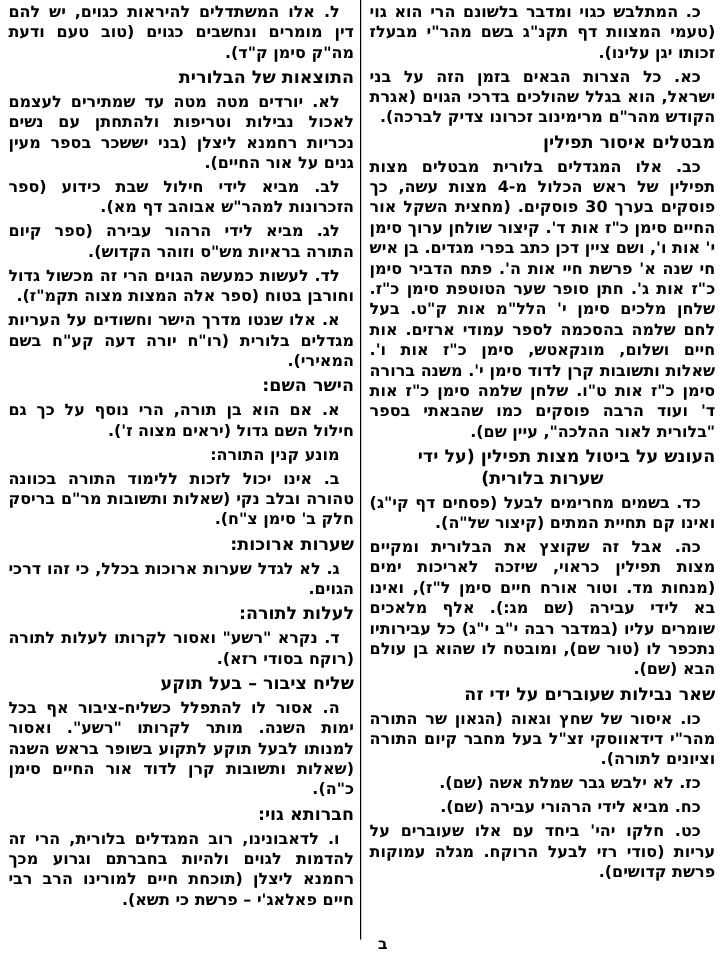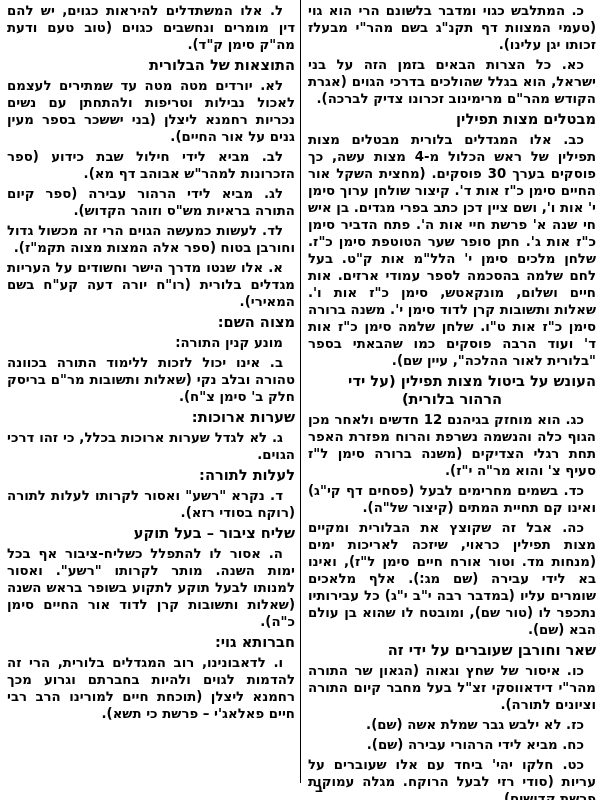--- a/index.html
+++ b/index.html
@@ -70,41 +70,41 @@
   }
 </style>
 </head>
 <body>
 
 <div class="page">
   <div class="columns">
     <div class="col">
         <p class="para">כ. המתלבש כגוי ומדבר בלשונם הרי הוא גוי (טעמי המצוות דף תקנ"ג בשם מהר"י מבעלז זכותו יגן עלינו).</p>
         <p class="para">כא. כל הצרות הבאים בזמן הזה על בני ישראל, הוא בגלל שהולכים בדרכי הגוים (אגרת הקודש מהר"ם מרימינוב זכרונו צדיק לברכה).</p>
-        <h2 class="heading"><span class="hu">מבטלים מצות תפילין</span></h2>
+        <h2 class="heading"><span class="hu">מבטלים איסור תפילין</span></h2>
         <p class="para">כב. אלו המגדלים בלורית מבטלים מצות תפילין של ראש הכלול מ-4 מצות עשה, כך פוסקים בערך 30 פוסקים. (מחצית השקל אור החיים סימן כ"ז אות ד'. קיצור שולחן ערוך סימן י' אות ו', ושם ציין דכן כתב בפרי מגדים. בן איש חי שנה א' פרשת חיי אות ה'. פתח הדביר סימן כ"ז אות ג'. חתן סופר שער הטוטפת סימן כ"ז. שלחן מלכים סימן י' הלל"מ אות ק"ט. בעל לחם שלמה בהסכמה לספר עמודי ארזים. אות חיים ושלום, מונקאטש, סימן כ"ז אות ו'. שאלות ותשובות קרן לדוד סימן י'. משנה ברורה סימן כ"ז אות ט"ו. שלחן שלמה סימן כ"ז אות ד' ועוד הרבה פוסקים כמו שהבאתי בספר "בלורית לאור ההלכה", עיין שם).</p>
-        <h2 class="heading"><span class="hu">העונש על ביטול מצות תפילין</span> <span class="hs">(על ידי</span><span class="hs2">הרהור בלורית)</span></h2>
-        <p class="para">כג. הוא מוחזק בגיהנם 12 חדשים ולאחר מכן הגוף כלה והנשמה נשרפת והרוח מפזרת האפר תחת רגלי הצדיקים (משנה ברורה סימן ל"ז סעיף צ' והוא מר"ה י"ז).</p>
+        <h2 class="heading"><span class="hu">העונש על ביטול מצות תפילין</span> <span class="hs">(על ידי</span><span class="hs2">שערות בלורית)</span></h2>
         <p class="para">כד. בשמים מחרימים לבעל (פסחים דף קי"ג) ואינו קם תחיית המתים (קיצור של"ה).</p>
         <p class="para">כה. אבל זה שקוצץ את הבלורית ומקיים מצות תפילין כראוי, שיזכה לאריכות ימים (מנחות מד. וטור אורח חיים סימן ל"ז), ואינו בא לידי עבירה (שם מג:). אלף מלאכים שומרים עליו (במדבר רבה י"ב י"ג) כל עבירותיו נתכפר לו (טור שם), ומובטח לו שהוא בן עולם הבא (שם).</p>
-        <h2 class="heading"><span class="hu">שאר וחורבן שעוברים על ידי זה</span></h2>
+        <h2 class="heading"><span class="hu">שאר נבילות שעוברים על ידי זה</span></h2>
         <p class="para">כו. איסור של שחץ וגאוה (הגאון שר התורה מהר"י דידאווסקי זצ"ל בעל מחבר קיום התורה וציונים לתורה).</p>
         <p class="para">כז. לא ילבש גבר שמלת אשה (שם).</p>
         <p class="para">כח. מביא לידי הרהורי עבירה (שם).</p>
         <p class="para">כט. חלקו יהי' ביחד עם אלו שעוברים על עריות (סודי רזי לבעל הרוקח. מגלה עמוקות פרשת קדושים).</p>
       </div>
     <div class="col">
         <p class="para">ל. אלו המשתדלים להיראות כגוים, יש להם דין מומרים ונחשבים כגוים (טוב טעם ודעת מה"ק סימן ק"ד).</p>
         <h2 class="heading"><span class="hu">התוצאות של הבלורית</span></h2>
         <p class="para">לא. יורדים מטה מטה עד שמתירים לעצמם לאכול נבילות וטריפות ולהתחתן עם נשים נכריות רחמנא ליצלן (בני יששכר בספר מעין גנים על אור החיים).</p>
         <p class="para">לב. מביא לידי חילול שבת כידוע (ספר הזכרונות למהר"ש אבוהב דף מא).</p>
         <p class="para">לג. מביא לידי הרהור עבירה (ספר קיום התורה בראיות מש"ס וזוהר הקדוש).</p>
         <p class="para">לד. לעשות כמעשה הגוים הרי זה מכשול גדול וחורבן בטוח (ספר אלה המצות מצוה תקמ"ז).</p>
         <p class="para">א. אלו שנטו מדרך הישר וחשודים על העריות מגדלים בלורית (רו"ח יורה דעה קע"ח בשם המאירי).</p>
-        <h2 class="heading"><span class="hu">מצוה השם:</span></h2>
+        <h2 class="heading"><span class="hu">הישר השם:</span></h2>
+        <p class="para">א. אם הוא בן תורה, הרי נוסף על כך גם חילול השם גדול (יראים מצוה ז').</p>
         <p class="para label">מונע קנין התורה:</p>
         <p class="para">ב. אינו יכול לזכות ללימוד התורה בכוונה טהורה ובלב נקי (שאלות ותשובות מר"ם בריסק חלק ב' סימן צ"ח).</p>
         <h2 class="heading"><span class="hu">שערות ארוכות:</span></h2>
         <p class="para">ג. לא לגדל שערות ארוכות בכלל, כי זהו דרכי הגוים.</p>
         <h2 class="heading"><span class="hu">לעלות לתורה:</span></h2>
         <p class="para">ד. נקרא "רשע" ואסור לקרותו לעלות לתורה (רוקח בסודי רזא).</p>
         <h2 class="heading"><span class="hu">שליח ציבור – בעל תוקע</span></h2>
         <p class="para">ה. אסור לו להתפלל כשליח-ציבור אף בכל ימות השנה. מותר לקרותו "רשע". ואסור למנותו לבעל תוקע לתקוע בשופר בראש השנה (שאלות ותשובות קרן לדוד אור החיים סימן כ"ה).</p>
         <h2 class="heading"><span class="hu">חברותא גוי:</span></h2>
         <p class="para">ו. לדאבונינו, רוב המגדלים בלורית, הרי זה להדמות לגוים ולהיות בחברתם וגרוע מכך רחמנא ליצלן (תוכחת חיים למורינו הרב רבי חיים פאלאג'י – פרשת כי תשא).</p>

